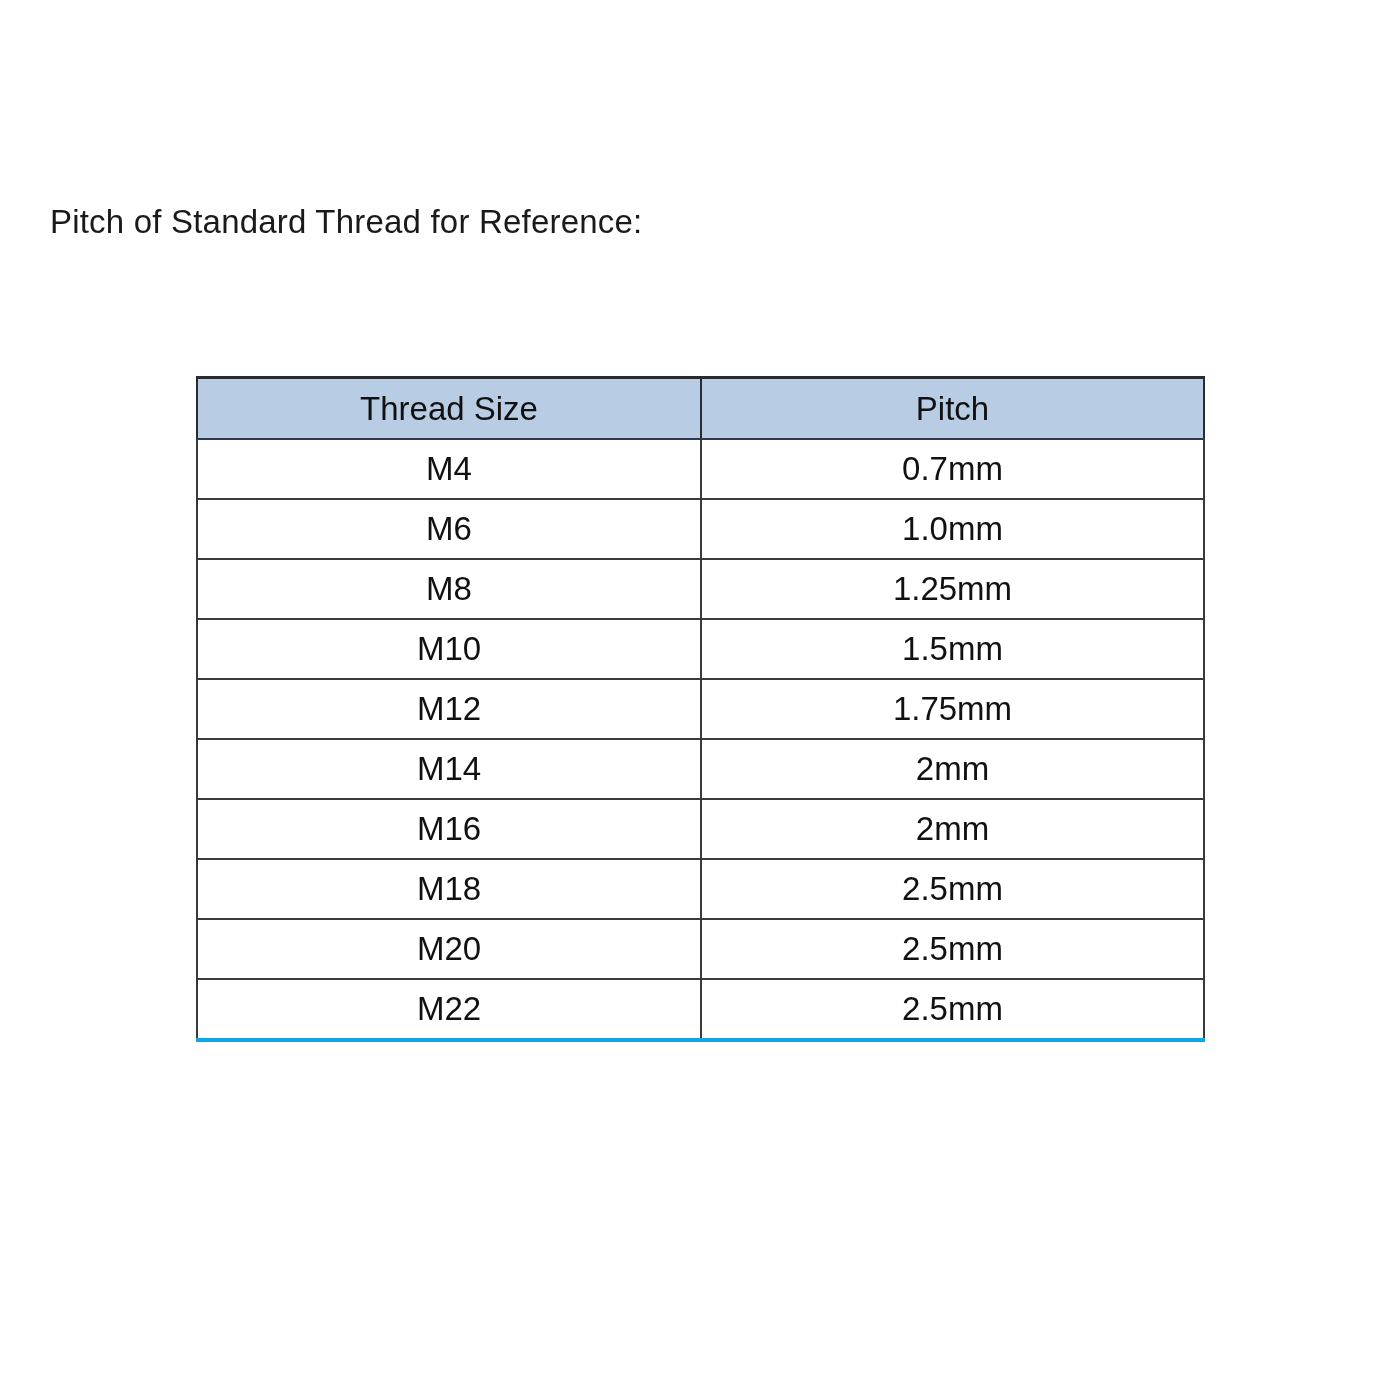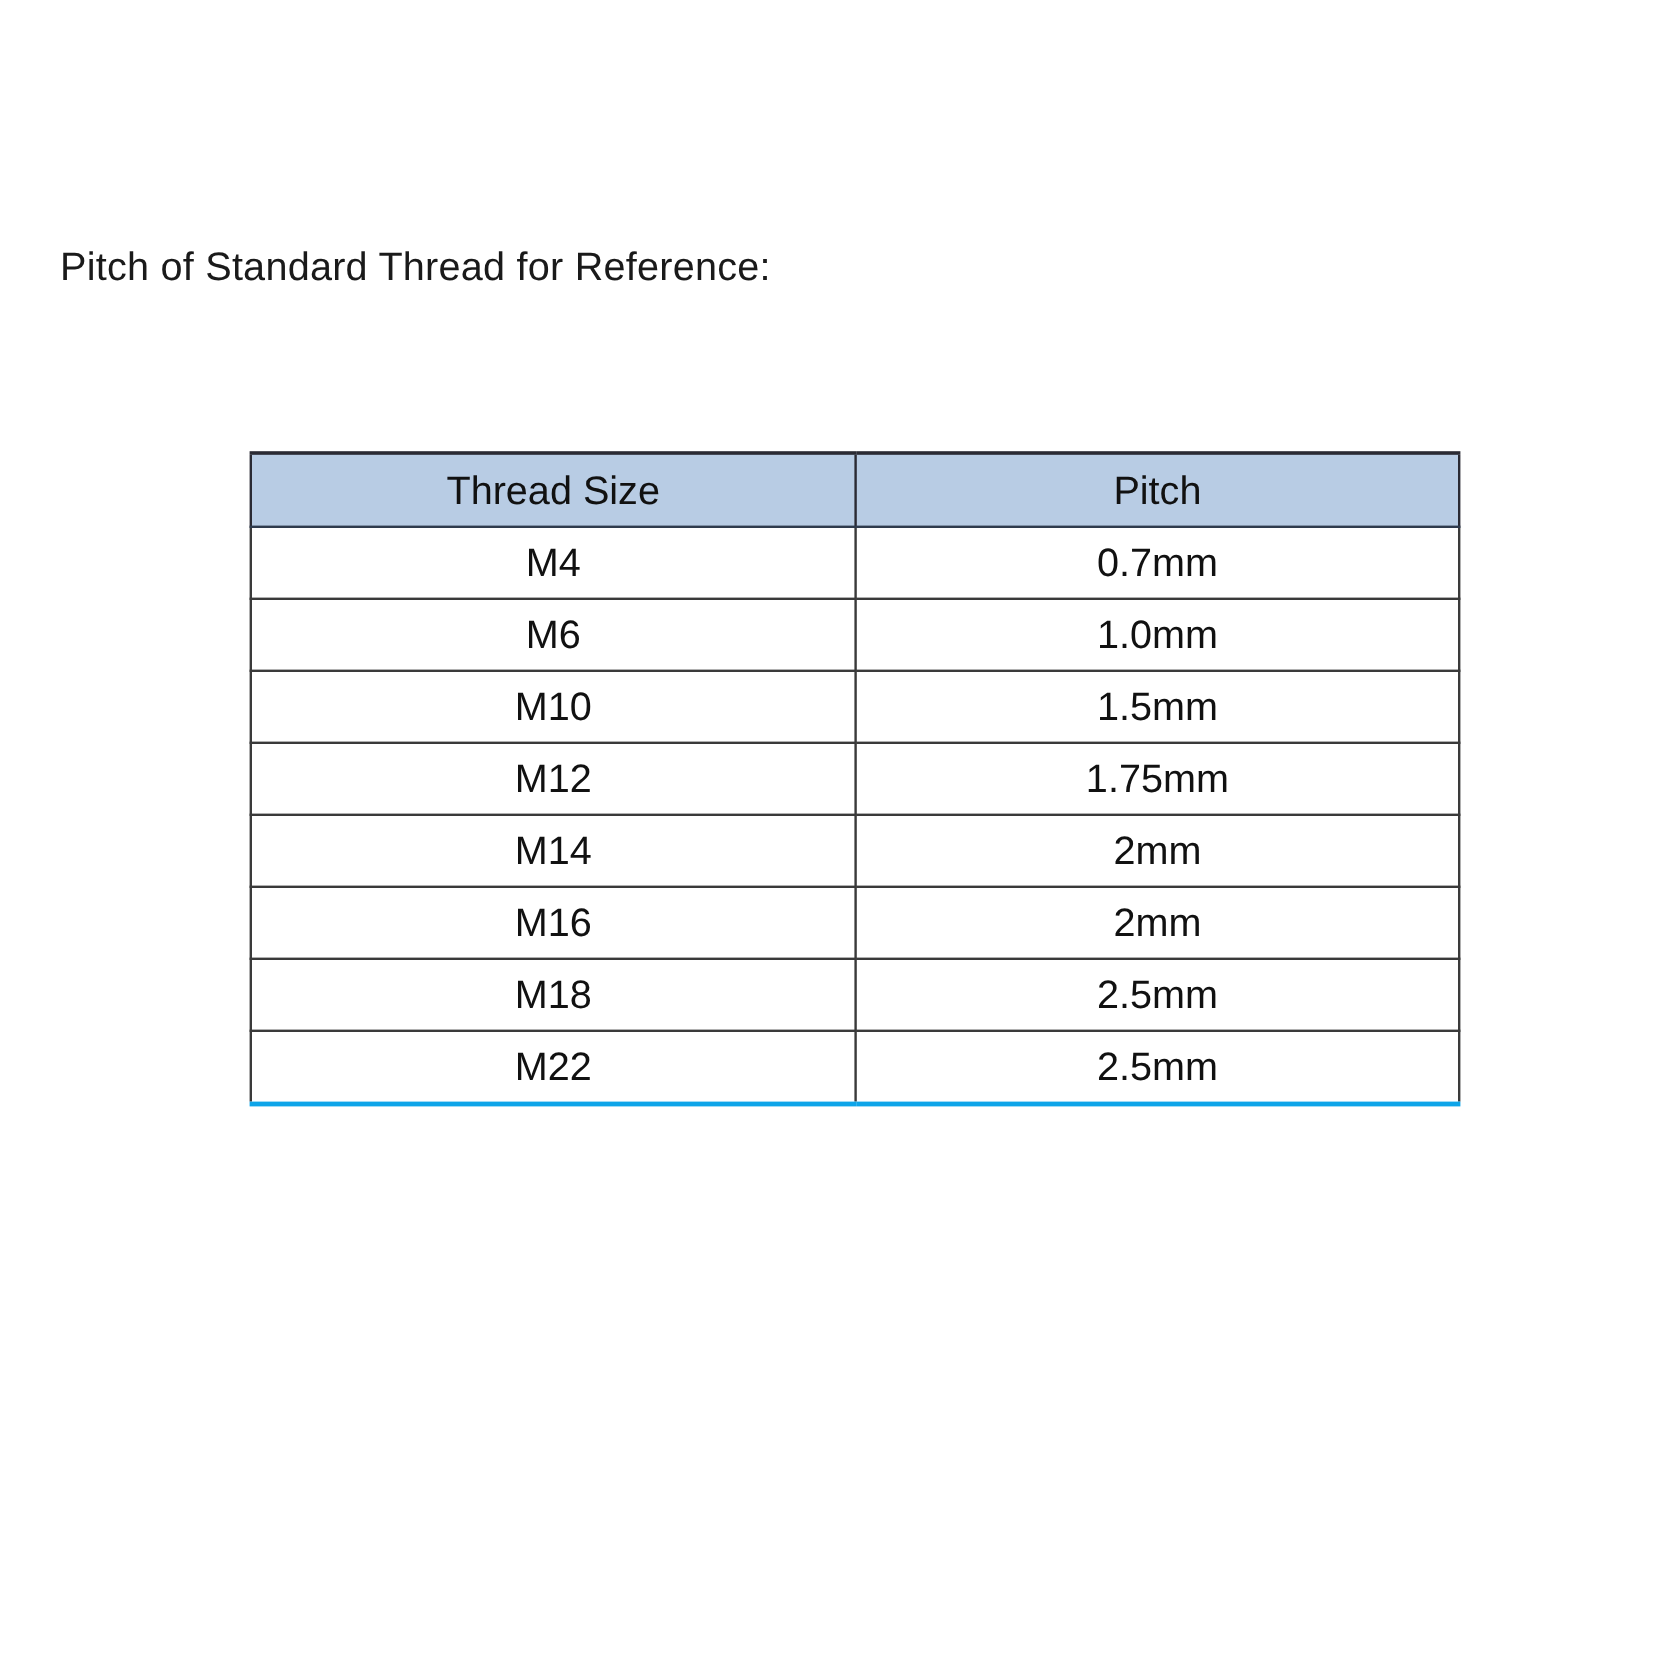--- a/index.html
+++ b/index.html
@@ -26,21 +26,20 @@
     color: #1a1a1a;
     letter-spacing: 0.2px;
     white-space: nowrap;
   }
 
   #pitch-table-wrap {
     position: absolute;
     left: 196px;
     top: 376px;
     width: 1007px;
-    margin-left: 12px;
   }
 
   table.pitch-table {
     border-collapse: collapse;
     width: 1007px;
     table-layout: fixed;
   }
 
   table.pitch-table col.col-thread { width: 504px; }
   table.pitch-table col.col-pitch  { width: 503px; }
@@ -100,38 +99,46 @@
     <tbody id="pitch-table-body">
         <tr>
           <td>M4</td>
           <td>0.7mm</td>
         </tr>
         <tr>
           <td>M6</td>
           <td>1.0mm</td>
         </tr>
         <tr>
+          <td>M8</td>
+          <td>1.25mm</td>
+        </tr>
+        <tr>
           <td>M10</td>
           <td>1.5mm</td>
         </tr>
         <tr>
           <td>M12</td>
           <td>1.75mm</td>
         </tr>
         <tr>
           <td>M14</td>
           <td>2mm</td>
         </tr>
         <tr>
           <td>M16</td>
           <td>2mm</td>
         </tr>
         <tr>
           <td>M18</td>
           <td>2.5mm</td>
         </tr>
         <tr>
+          <td>M20</td>
+          <td>2.5mm</td>
+        </tr>
+        <tr>
           <td>M22</td>
           <td>2.5mm</td>
         </tr>
       </tbody>
   </table>
 </div>
 
 </body></html>

